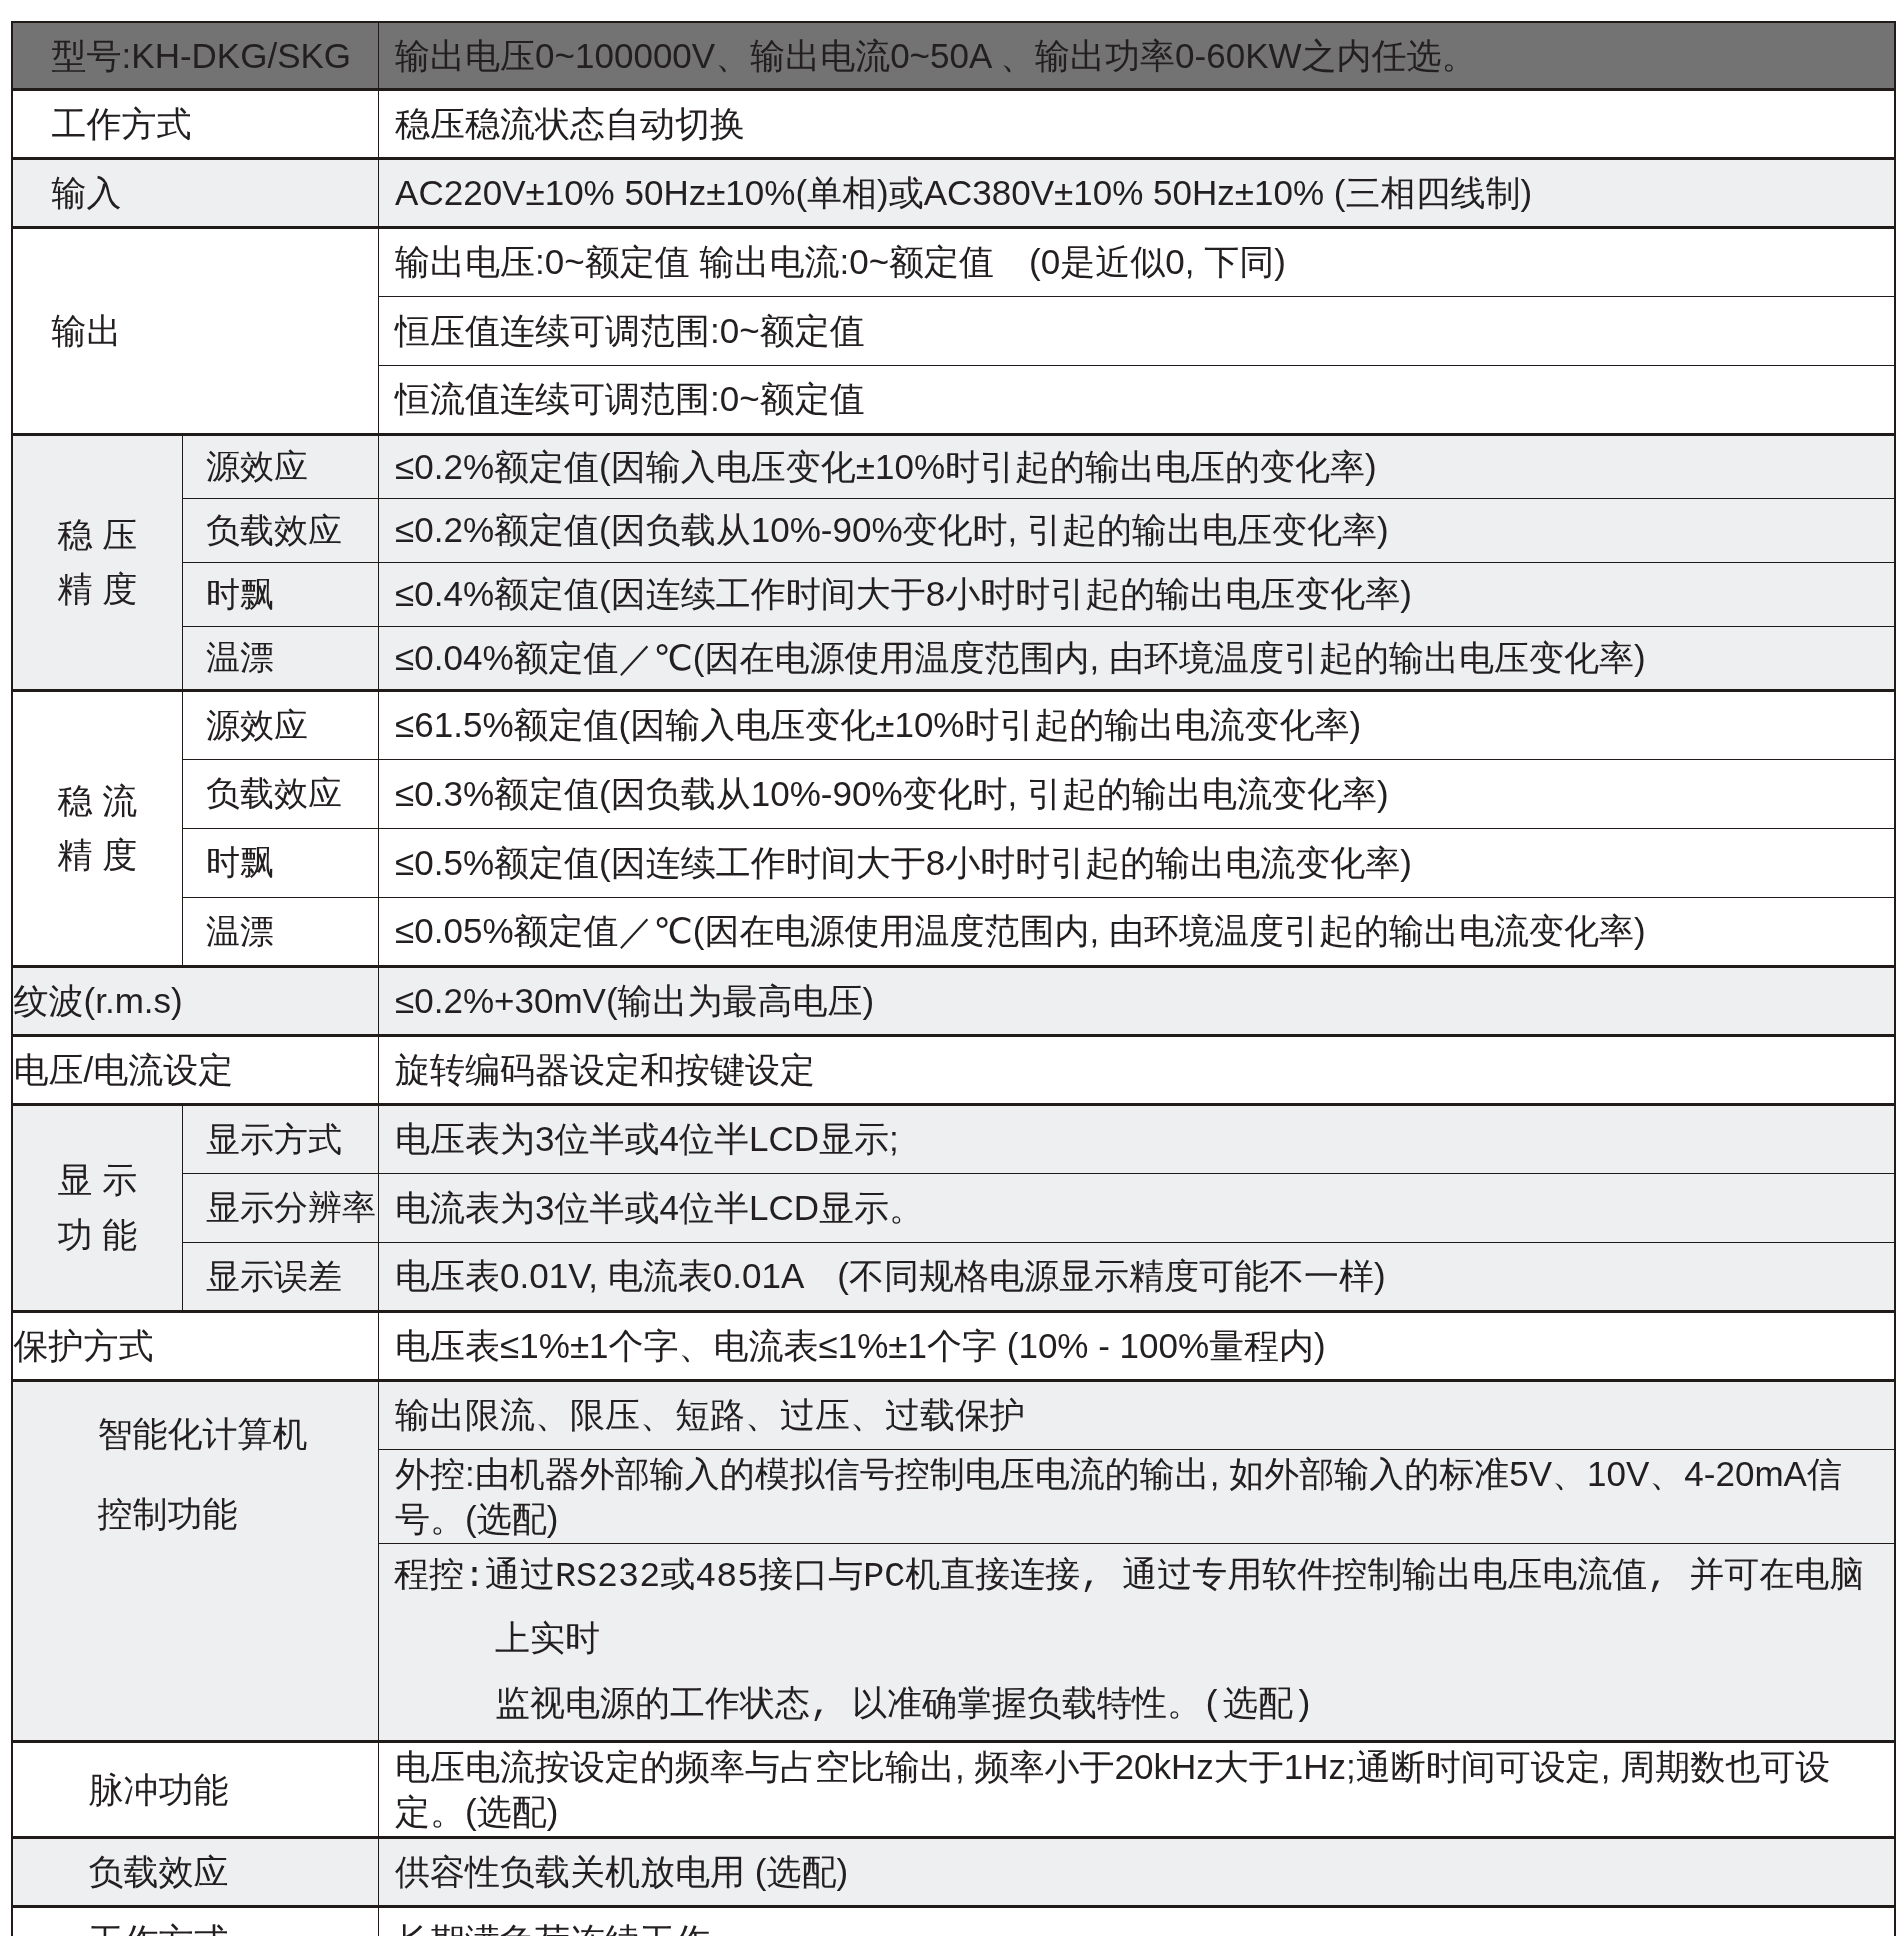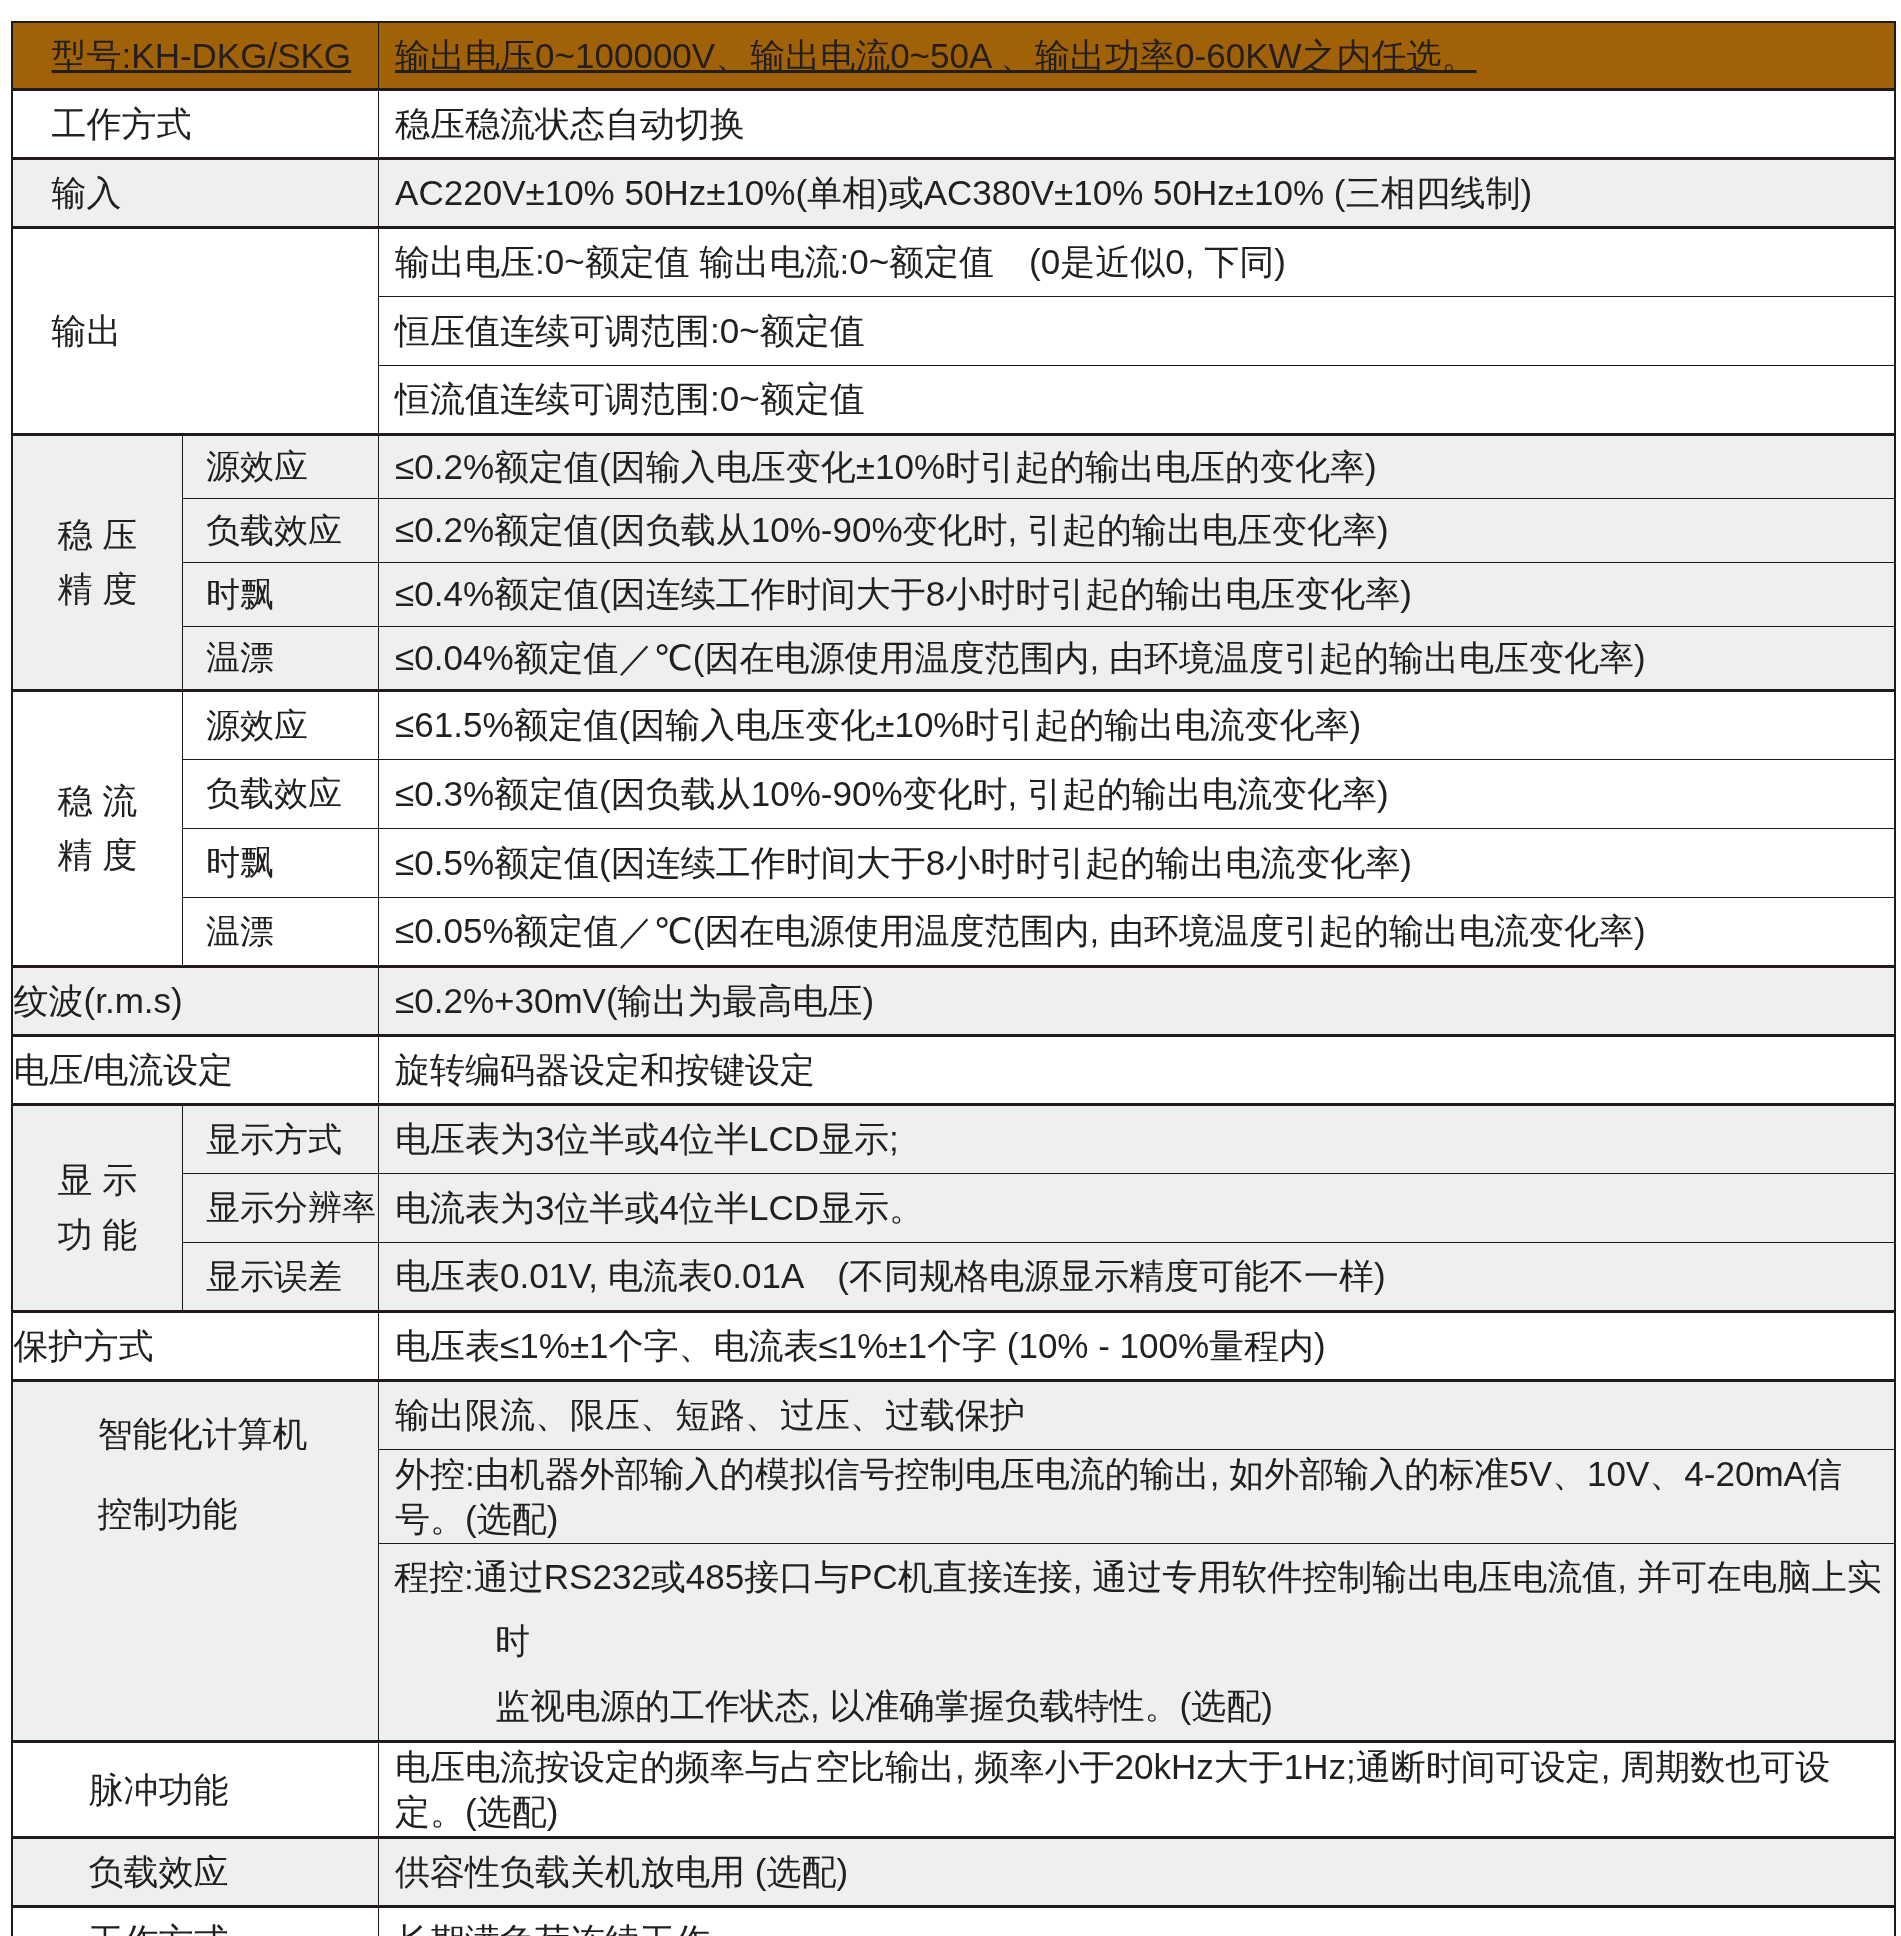--- a/index.html
+++ b/index.html
@@ -12,34 +12,34 @@
   table{
     border-collapse:collapse;table-layout:fixed;width:1883px;
     border:2.6px solid #201b18;
   }
   td{
     border:1.8px solid #201b18;
     font-size:35px;line-height:1.3;color:#231f20;
     vertical-align:middle;overflow:hidden;
   }
   tr.g > td{border-top-width:3.5px;}
-  tr.blue td{background:#a16207;text-decoration:underline;}
+  tr.blue td{background:#737373;}
   tr.gray td{background:#eeeff0;margin-top:27px;}
   tr.h76{height:67px;} tr.h78{height:69px;} tr.h73{height:64px;}
   tr.h80{height:71px;} tr.h155{height:137px;}
   .labA{padding-left:39px;}
   .labM{}
   .labB{padding-left:76px;}
   .labC{text-align:center;white-space:pre-line;line-height:1.55;padding:0;}
   .smartLab{padding-left:85px;white-space:pre-line;line-height:2.3;vertical-align:top;padding-top:12.4px;}
   .sub{padding-left:23px;font-size:34px;}
   .val{padding-left:16px;padding-right:7px;}
   .valHang{
     padding-left:116px;text-indent:-101px;padding-right:7px;
-    white-space:pre-line;line-height:1.85;
+    white-space:pre-line;line-height:1.85;font-family:Liberation Mono, monospace;
   }
 </style>
 </head>
 <body>
 
 <div class="wrap">
 <table>
   <colgroup>
     <col style="width:171px">
         <col style="width:196px">

